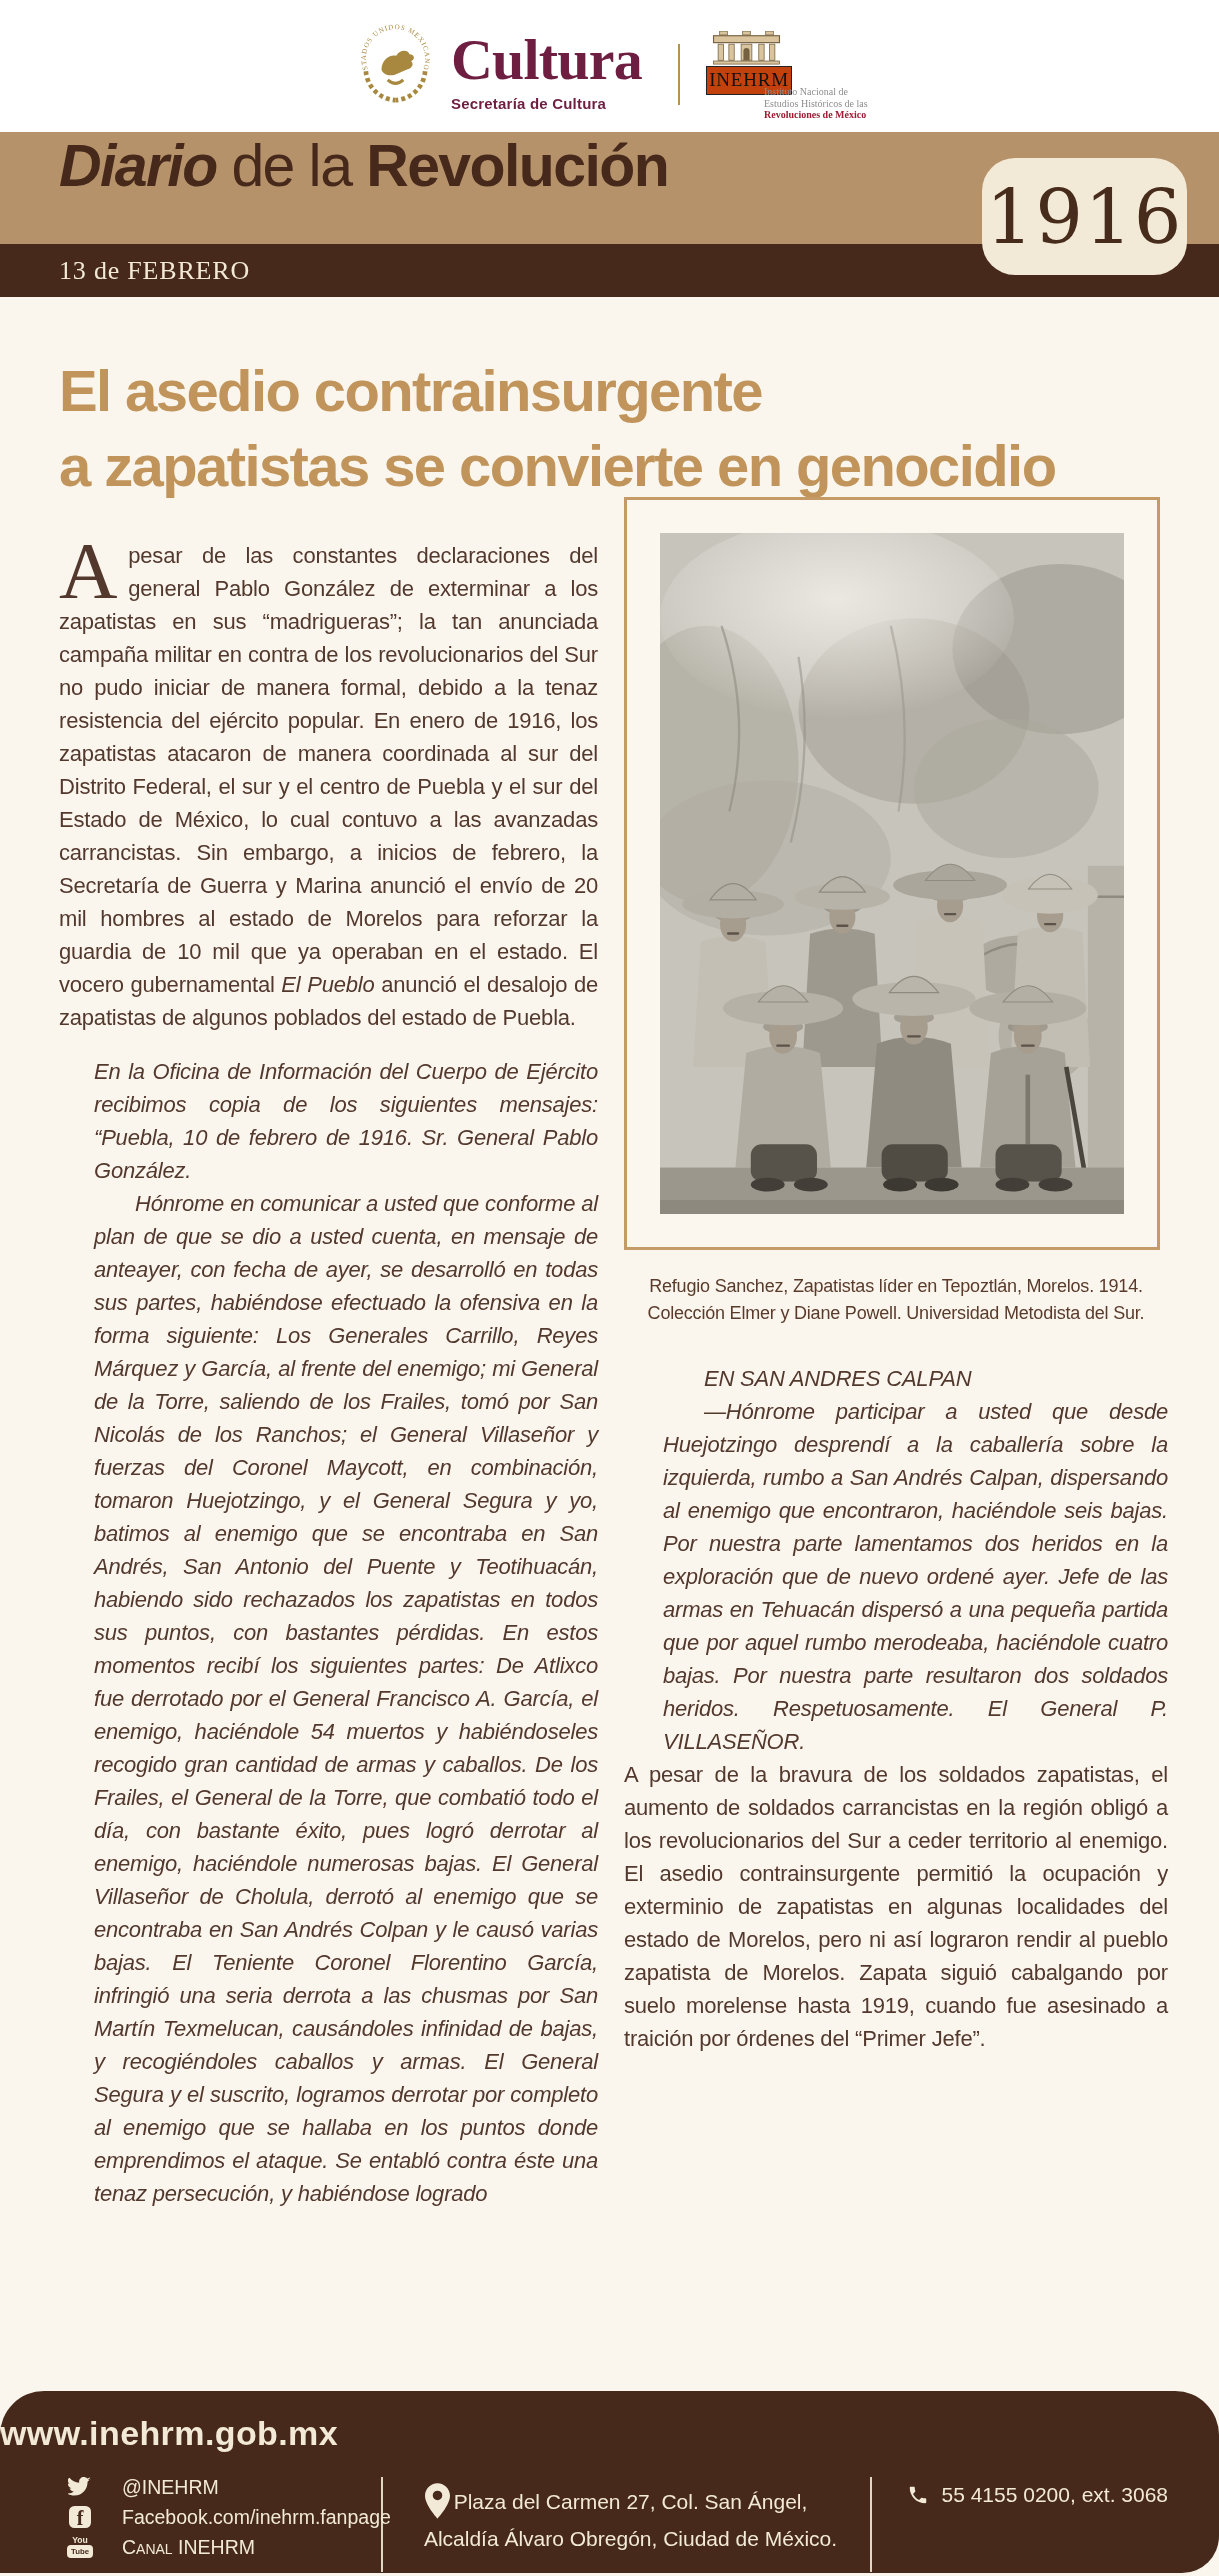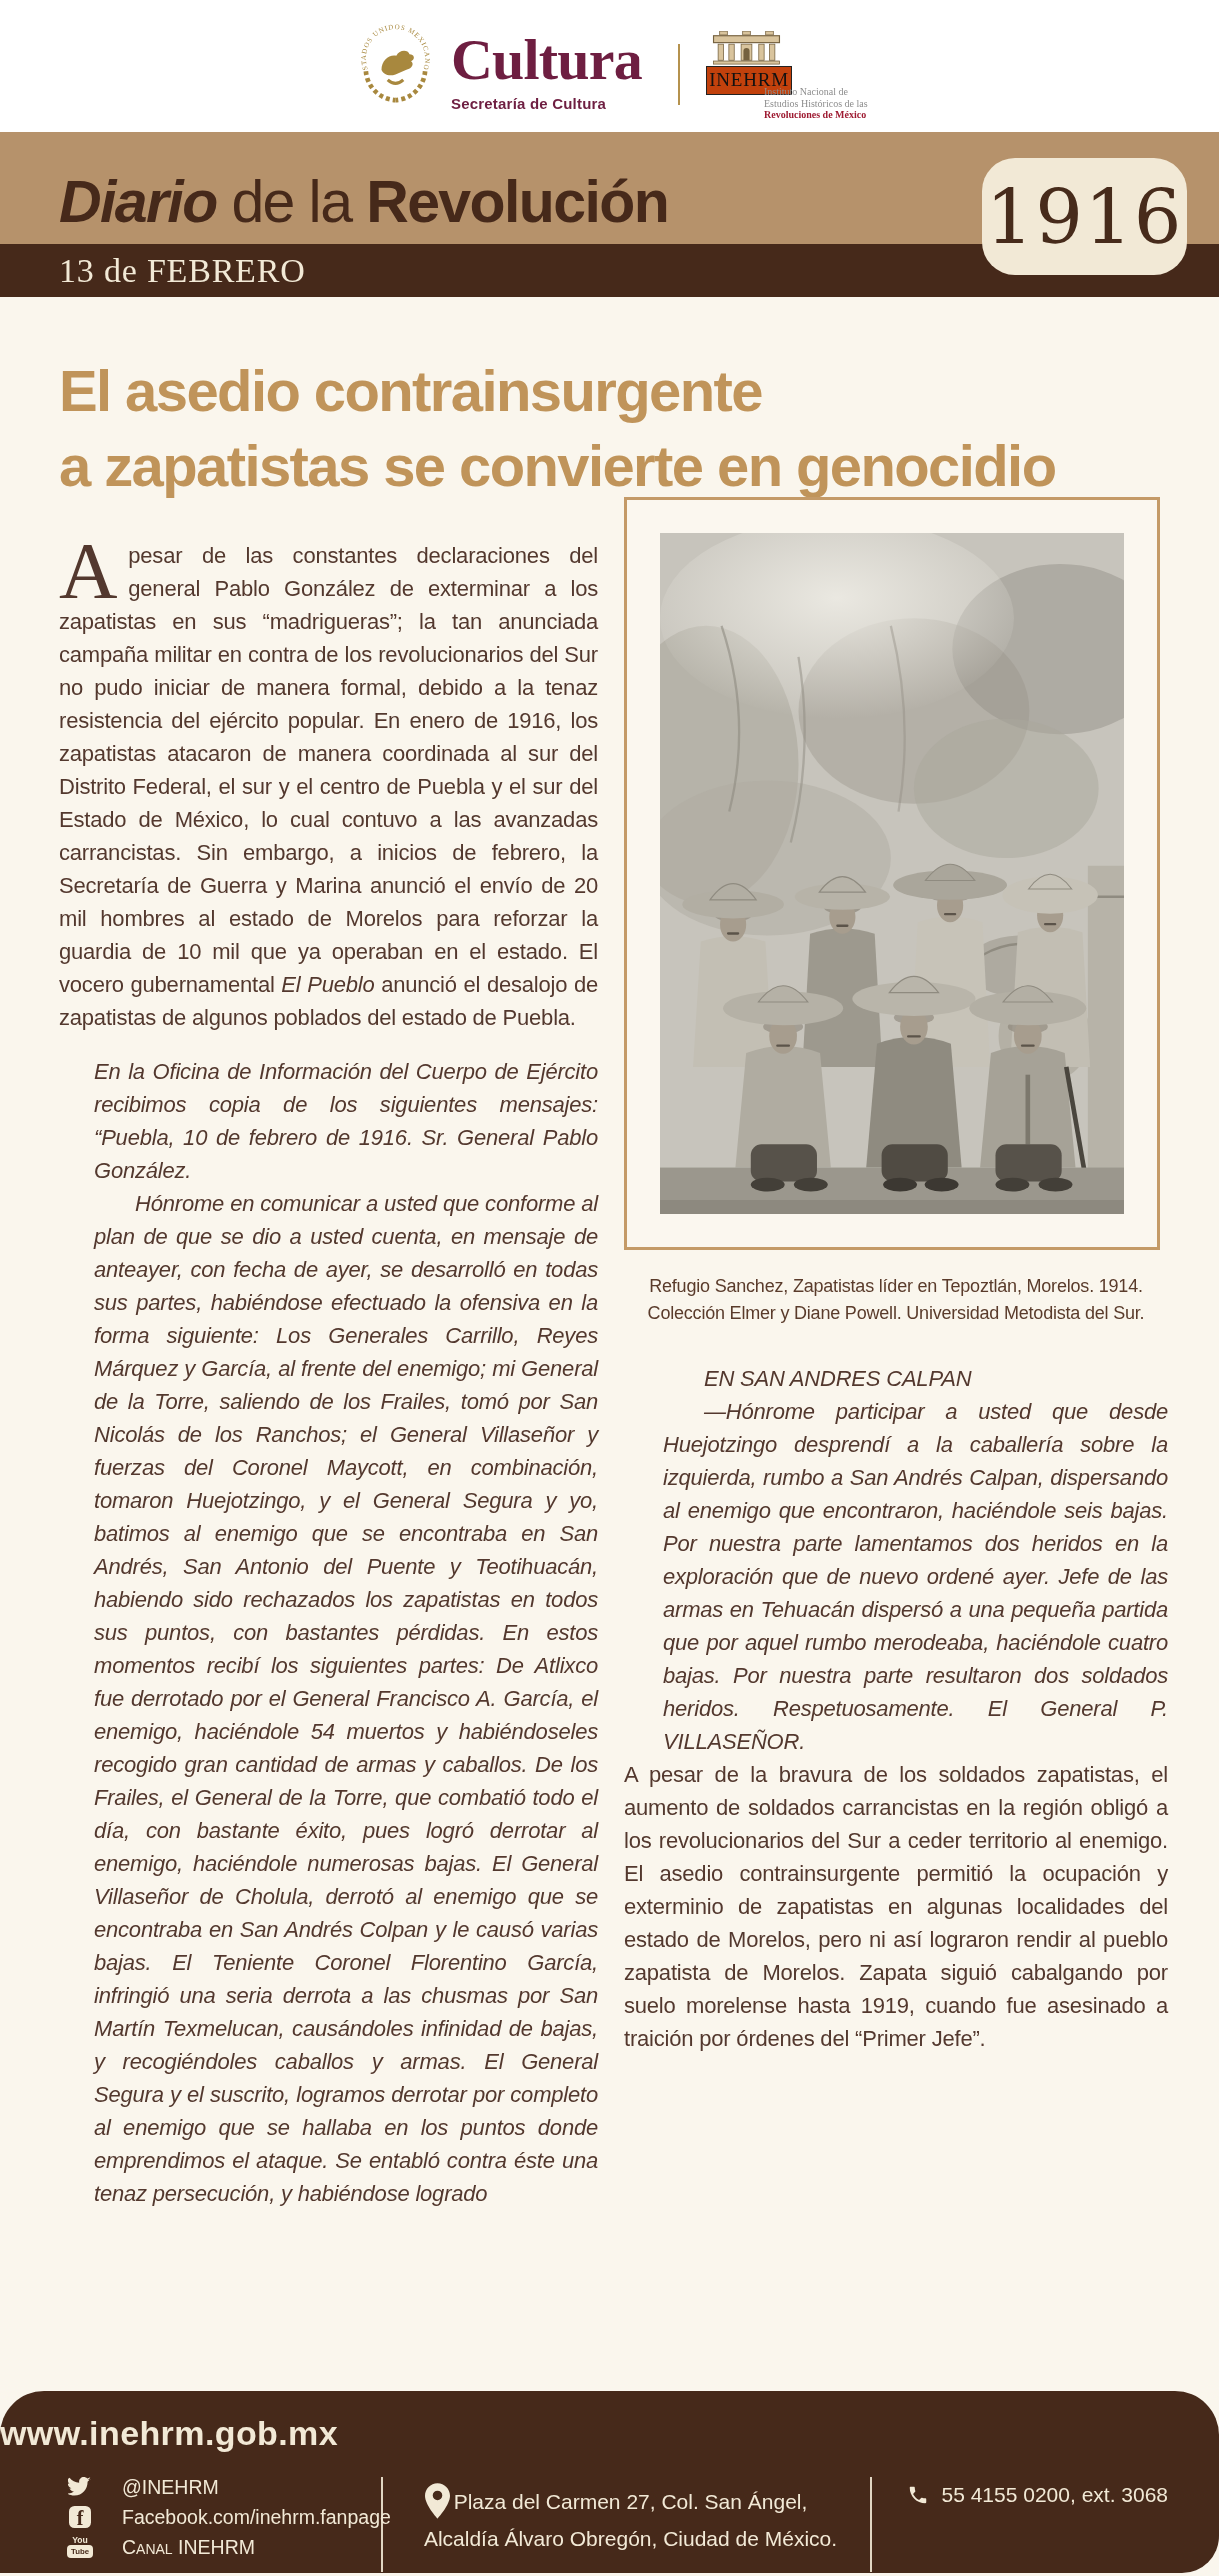--- a/index.html
+++ b/index.html
@@ -15,28 +15,28 @@
   .logo-divider{position:absolute;left:678px;top:44px;width:2.3px;height:61px;background:#B5924E;}
   .inehrm-building{position:absolute;left:712px;top:31px;}
   .inehrm-box{position:absolute;left:706px;top:66px;width:84px;height:26.5px;border:1.6px solid #222;
               background:#c2410c;display:flex;align-items:center;justify-content:center;
               font-family:"Liberation Serif",serif;font-size:19px;color:#111;letter-spacing:0.8px;}
   .inehrm-lines{position:absolute;left:764px;top:62px;font-family:Liberation Serif, serif;
                 font-size:10px;line-height:11.7px;color:#8d8d8d;margin-top:24px;}
   .inehrm-lines .red{color:#9E1B32;font-weight:bold;}
   
   .banner-tan{position:absolute;left:0;top:132px;width:1219px;height:112px;background:#B6926B;}
-  .banner-title{position:absolute;left:59px;top:0;height:140px;display:flex;align-items:center;
+  .banner-title{position:absolute;left:59px;top:0;height:140px;display:flex;align-items:flex-start;
                 font-size:59px;letter-spacing:-1.6px;color:#46291A;white-space:pre;}
   .banner-title .it{font-style:italic;font-weight:bold;}
   .banner-title .mid{font-weight:normal;}
   .banner-title .bd{font-weight:bold;}
   .date-band{position:absolute;left:0;top:244px;width:1219px;height:53px;background:#46291A;}
   .date-text{position:absolute;left:59px;top:0;height:53px;display:flex;align-items:center;
-             font-family:"Liberation Serif",serif;font-size:34px;color:#F2E9D6;letter-spacing:0.8px;}
+             font-family:"Liberation Serif",serif;font-size:26px;color:#F2E9D6;letter-spacing:0.8px;}
   .year-box{position:absolute;left:982px;top:158px;width:205px;height:117px;background:#F2E9D6;
             border-radius:33px;display:flex;align-items:center;justify-content:center;z-index:5;}
   .year-box span{font-family:"DejaVu Serif",serif;font-size:75px;color:#472B1B;letter-spacing:1.6px;}
   
   .content-bg{position:absolute;left:0;top:297px;width:1219px;height:2279px;background:#FAF6ED;}
   .headline{position:absolute;left:59px;top:314px;width:1124px;font-weight:bold;font-size:58px;
             line-height:75px;letter-spacing:-1.6px;color:#C0945A;}
   .col{position:absolute;font-size:22px;line-height:33px;letter-spacing:-0.2px;color:#53382E;
        text-align:justify;}
   .left-col{left:59px;top:539px;width:539px;}

